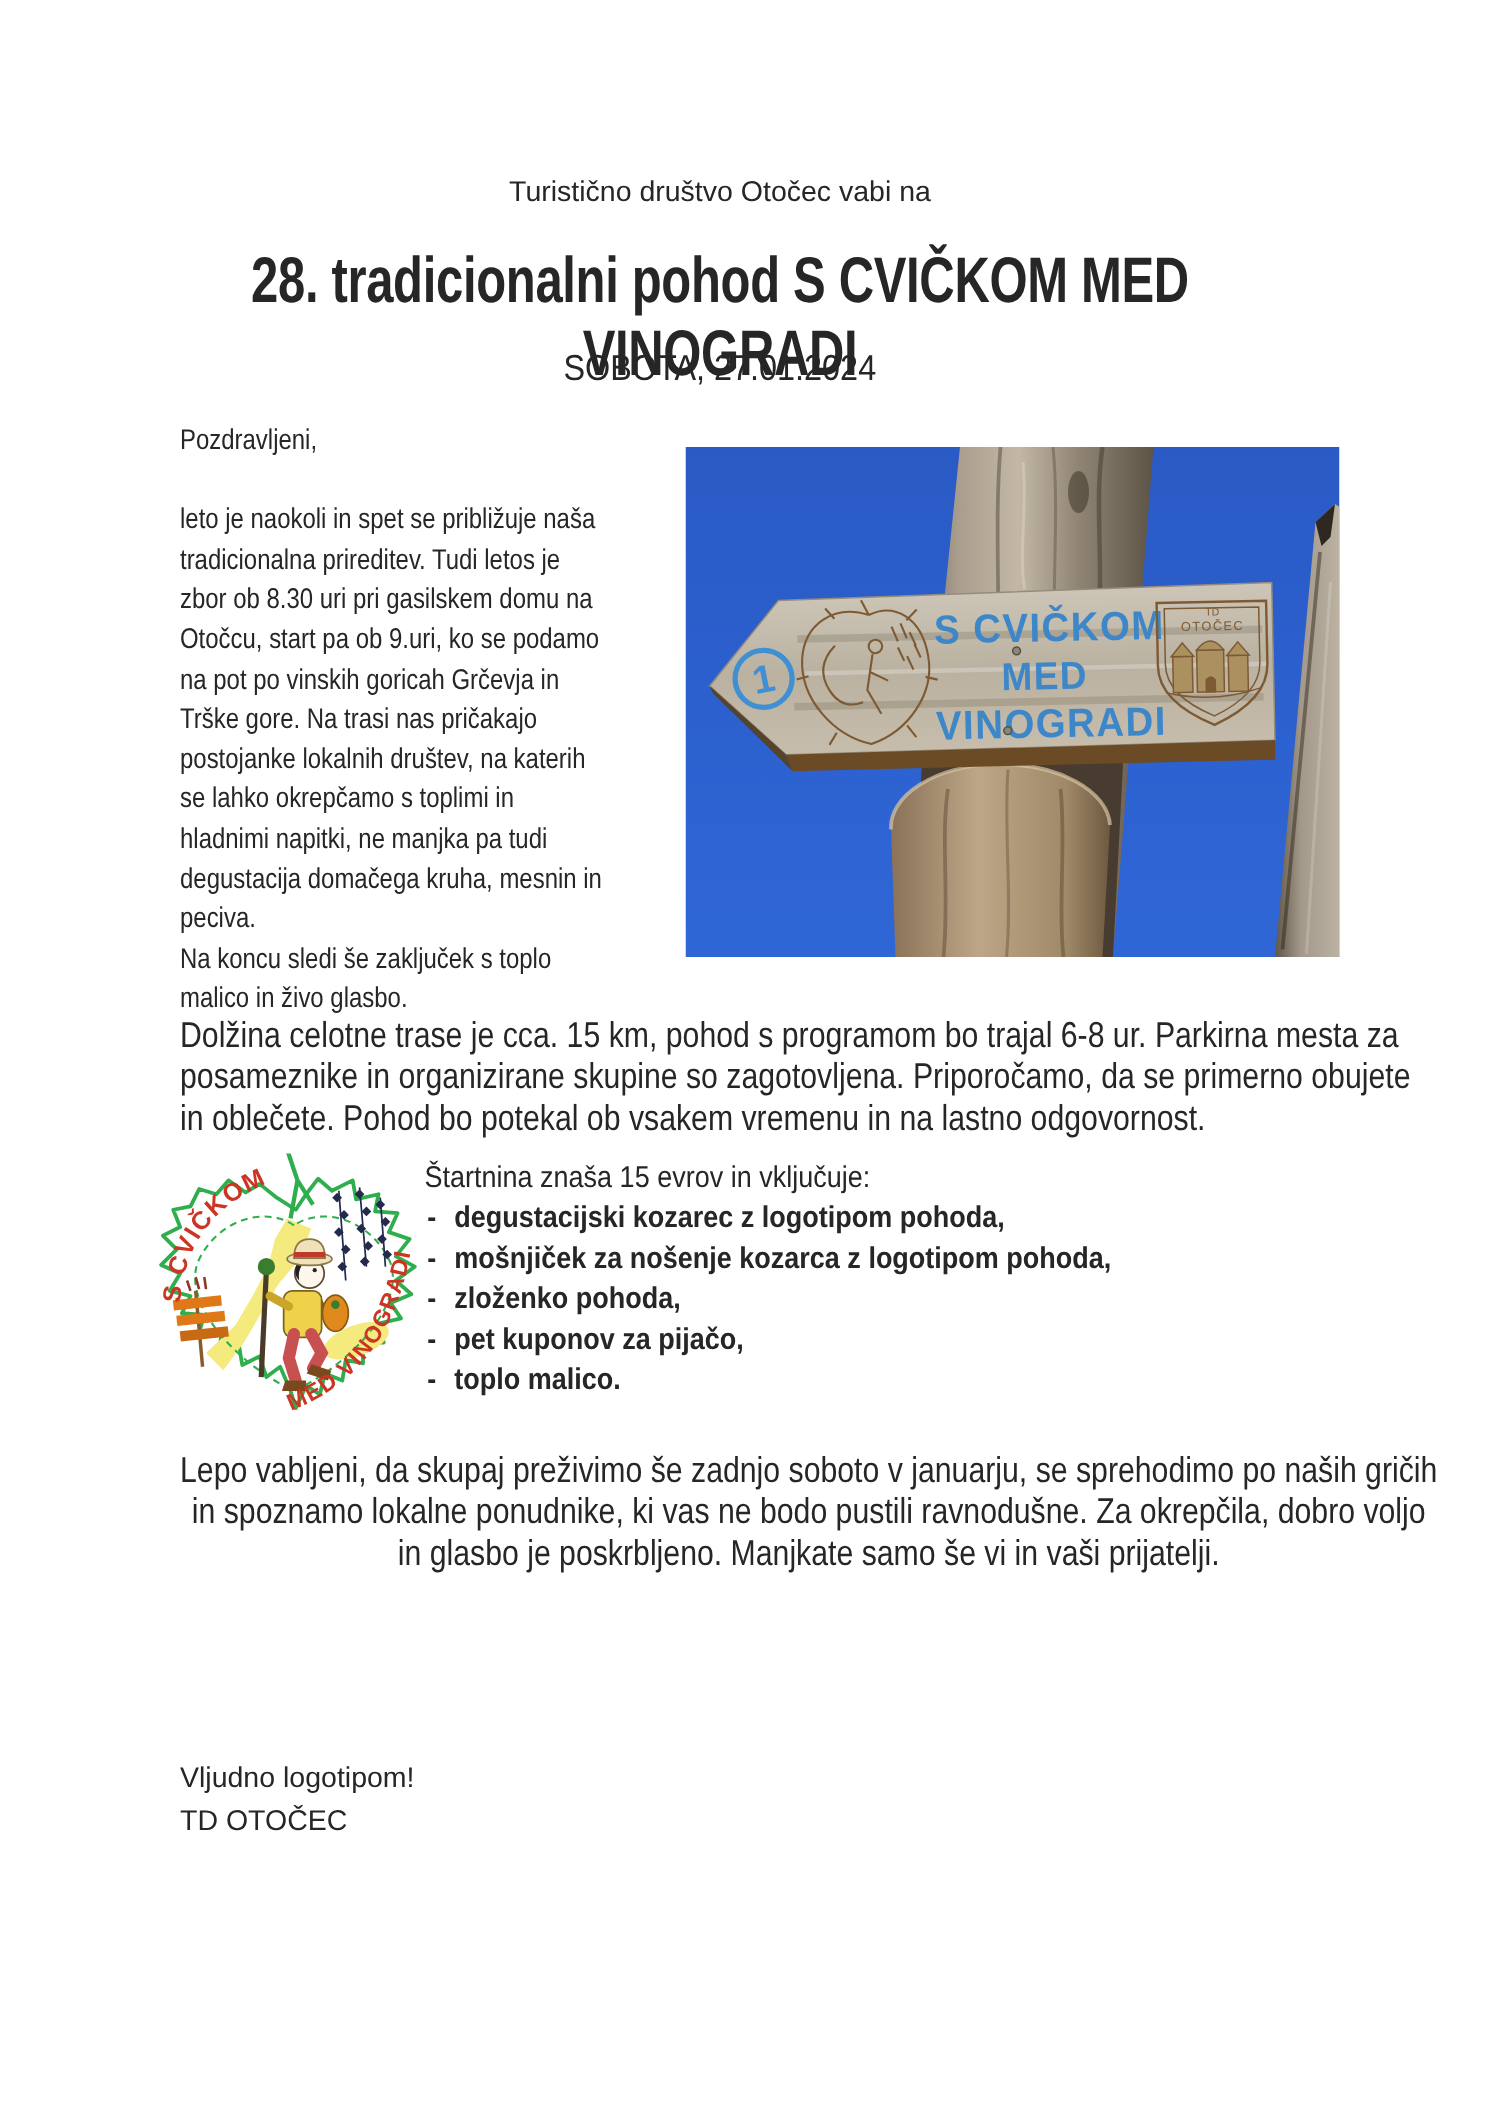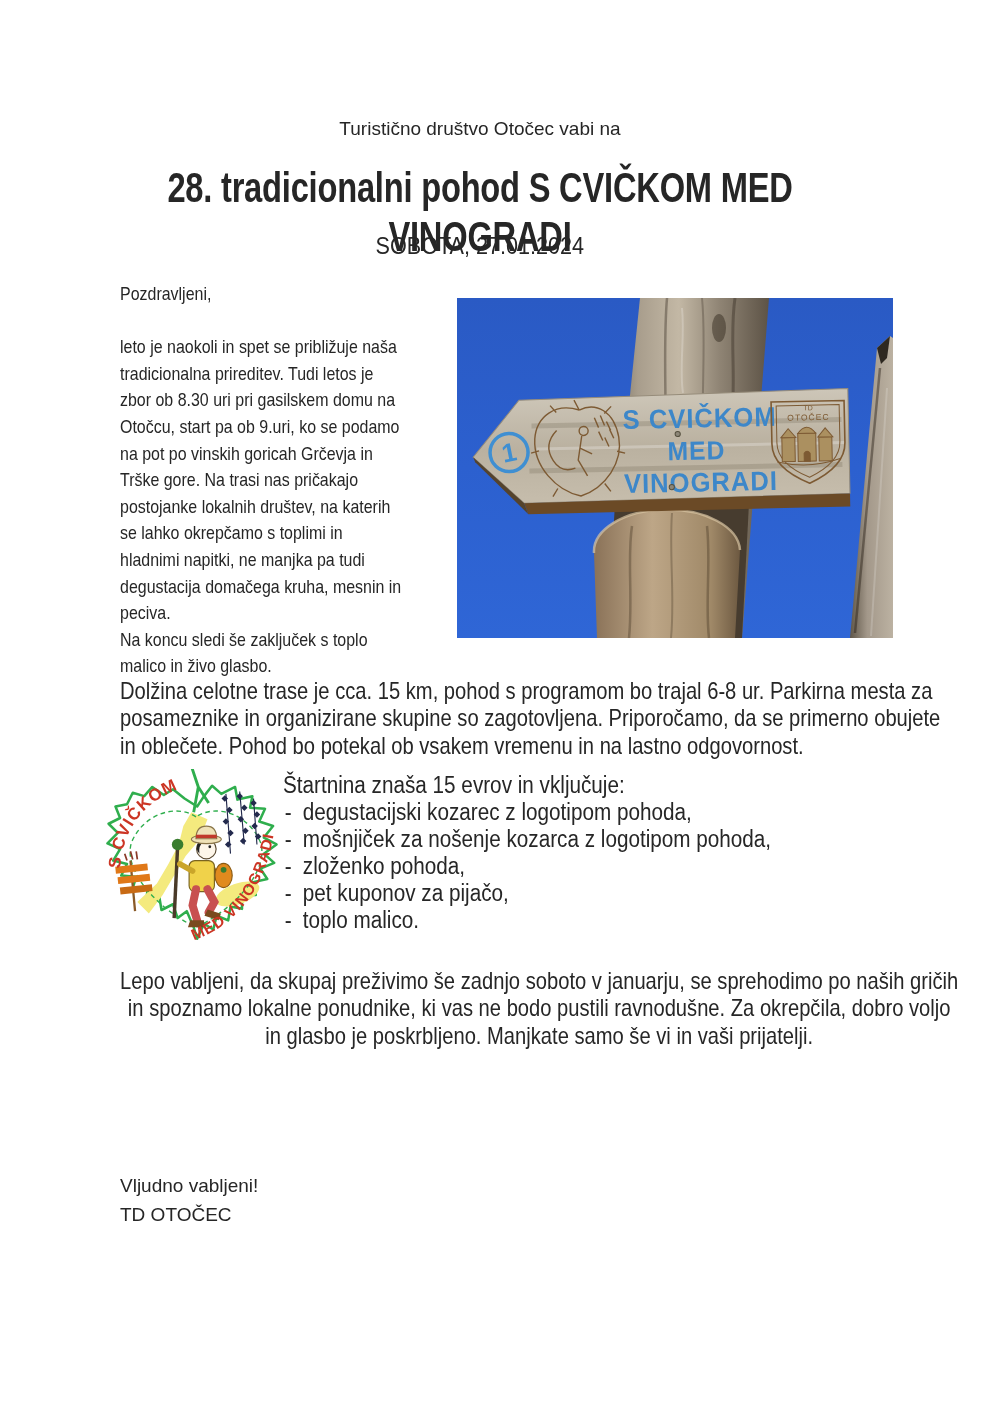--- a/index.html
+++ b/index.html
@@ -23,24 +23,24 @@
   
   .cond{font-size:24px;}
   .cond .line{height:27.4px;line-height:27.4px;white-space:nowrap;
               transform:scaleX(.84);transform-origin:0 50%;}
   .route{left:120px;top:677px;}
   .invite{left:120px;top:967px;text-align:center;}
   .contact{left:120px;top:1065px;}
   .contact a{color:#0563c1;text-decoration:underline;cursor:pointer;}
   .contact .email{text-decoration:underline;}
   
-  .fee{left:283px;top:772px;font-size:23px;}
+  .fee{left:283px;top:772px;font-size:20px;}
   .fee .line,.fee li{height:27px;line-height:27px;white-space:nowrap;
                      transform:scaleX(.9);transform-origin:0 50%;}
-  .fee ul{list-style:none;margin:0;padding:0;}
+  .fee ul{list-style:none;margin:0;padding:0;font-weight:bold;}
   .fee li::before{content:"-";display:inline-block;width:20px;padding-left:2px;}
   
   .logo{left:106px;top:769px;}
   
   .closing{left:120px;top:1172px;font-size:19px;}
   .closing .line{height:28.5px;line-height:28.5px;}
 </style>
 </head>
 <body>
 
@@ -268,17 +268,17 @@
   </div>
 
   <div class="abs invite cond">
     <div class="line">Lepo vabljeni, da skupaj preživimo še zadnjo soboto v januarju, se sprehodimo po naših gričih</div>
     <div class="line">in spoznamo lokalne ponudnike, ki vas ne bodo pustili ravnodušne. Za okrepčila, dobro voljo</div>
     <div class="line">in glasbo je poskrbljeno. Manjkate samo še vi in vaši prijatelji.</div>
   </div>
 
 
   <div class="abs closing">
-    <div class="line">Vljudno vabljeni!</div>
+    <div class="line">Vljudno logotipom!</div>
     <div class="line">TD OTOČEC</div>
   </div>
 
 </div>
 
 </body></html>

